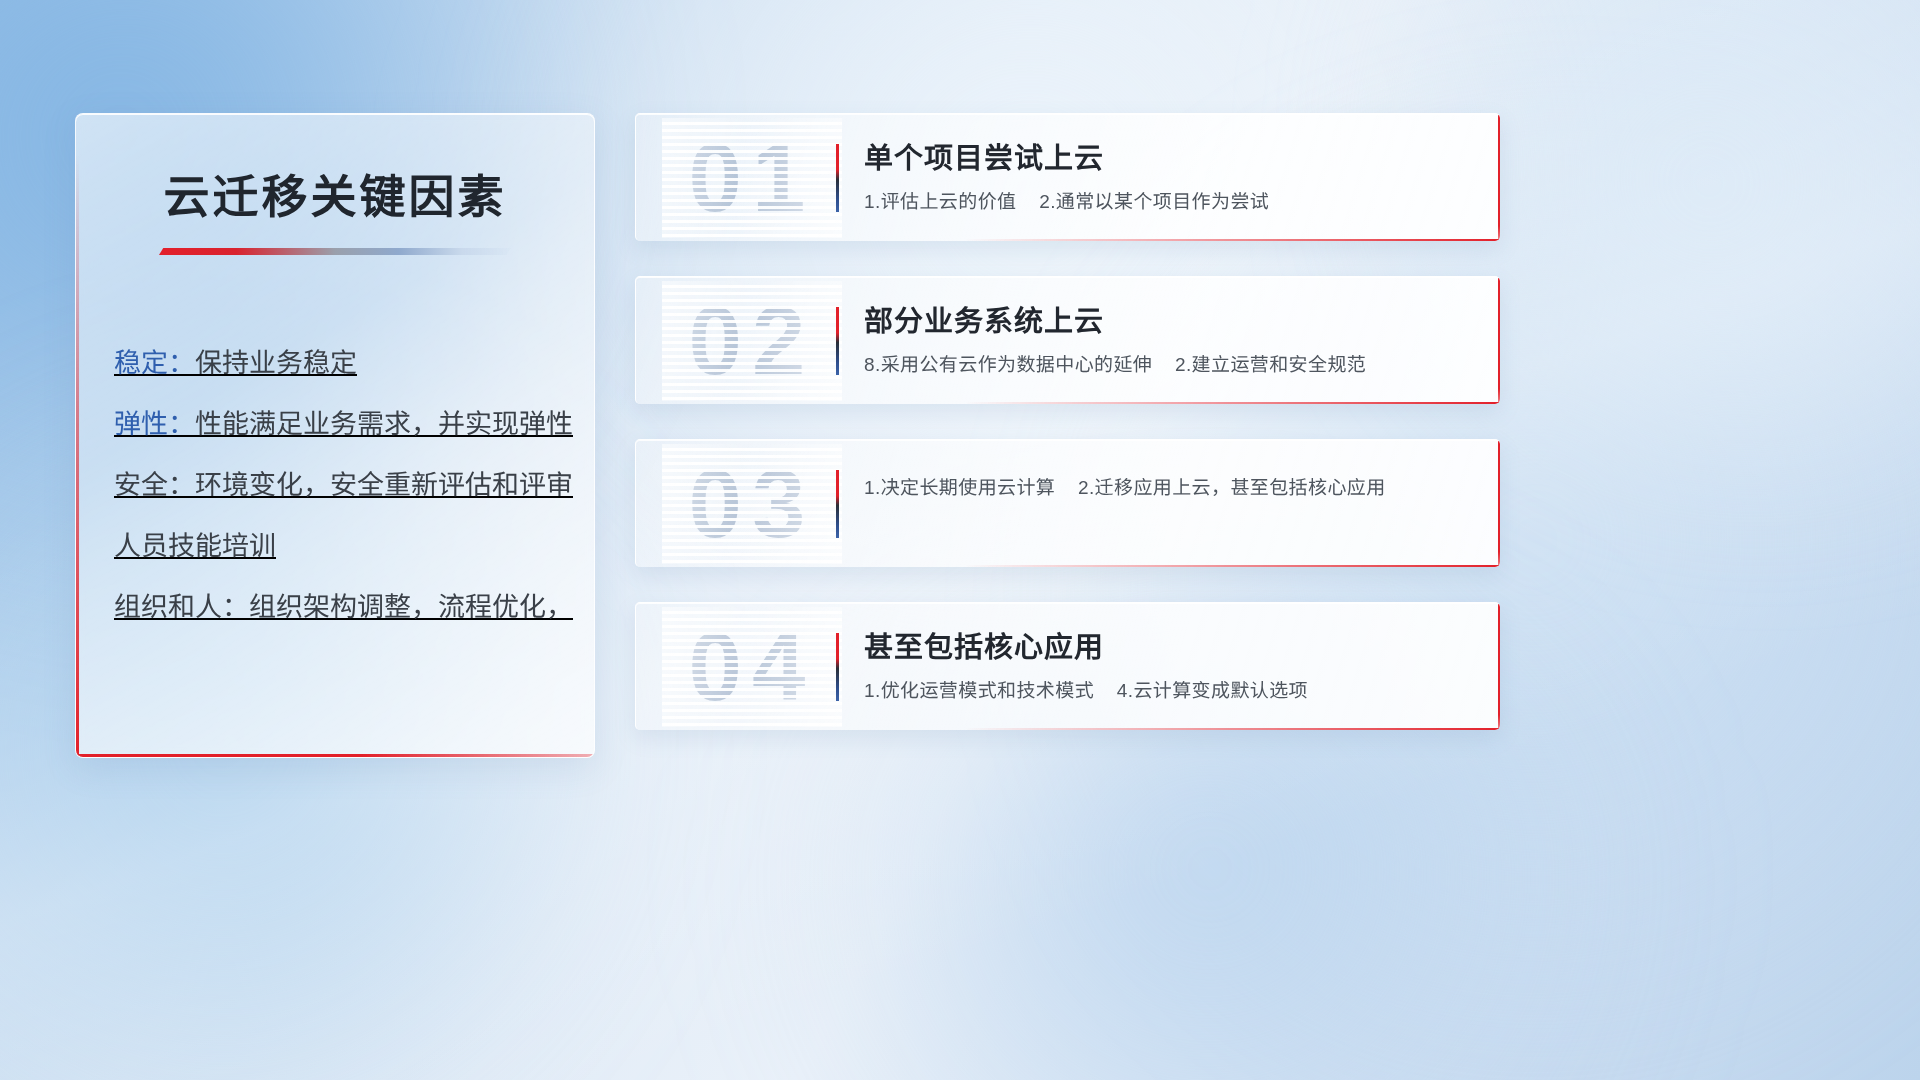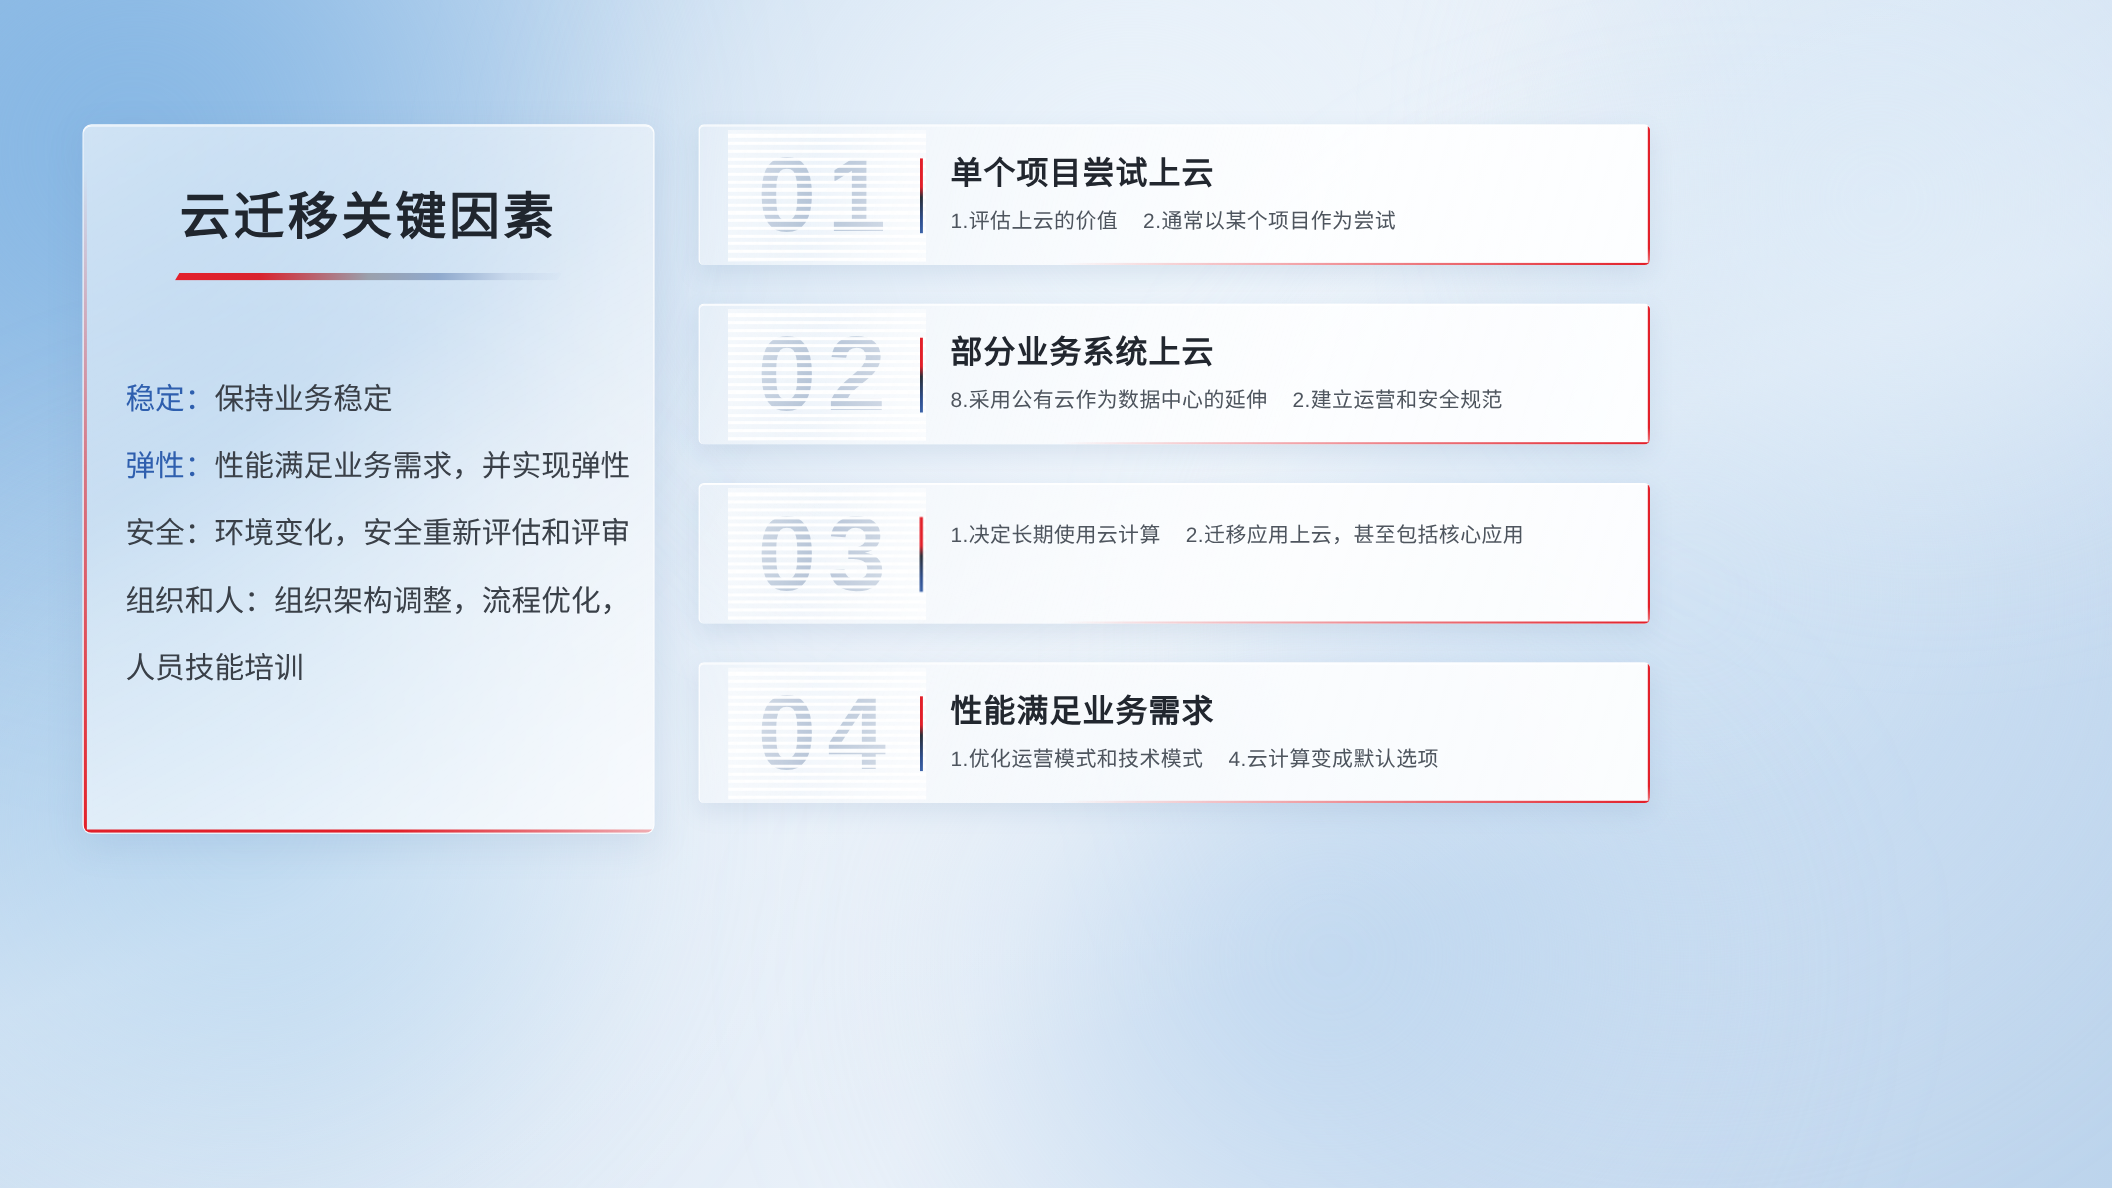--- a/index.html
+++ b/index.html
@@ -69,21 +69,21 @@
   .panel-title {
     margin:46px 0 0 0; text-align:center;
     font-size:46px; font-weight:bold; letter-spacing:3px;
     color:#20262e;
   }
   .title-rule {
     margin:22px auto 0; width:352px; height:7px;
     background:linear-gradient(90deg,#e3202b 0%,#d9232f 22%,#9aa0ac 50%,#8fa9cd 68%,#c9d9ec 86%,rgba(212,226,242,.25) 100%);
     clip-path:polygon(1.2% 0, 100% 0, 98.8% 100%, 0 100%);
   }
-  .factors { margin:78px 0 0 38px; }
+  .factors { margin:78px 0 0 38px;text-decoration:underline; }
   .factor {
     font-size:27px; line-height:61px; color:#3a4048; white-space:nowrap;
   }
   .factor .k { color:#2f5fae; }
   .factor .k.plain { color:#3a4048; }
 
   
   #cards { position:absolute; left:635px; top:113px; width:865px; }
   .card {
     position:relative; height:128px; margin-bottom:35px;
@@ -158,22 +158,22 @@
   <div class="bg-sheen"></div>
 </div>
 
 <section id="left-panel">
   <h1 class="panel-title">云迁移关键因素</h1>
   <div class="title-rule"></div>
   <div class="factors" id="factors-list">
       <div class="factor"><span class="k">稳定：</span><span>保持业务稳定</span></div>
       <div class="factor"><span class="k">弹性：</span><span>性能满足业务需求，并实现弹性</span></div>
       <div class="factor"><span class="k plain">安全：</span><span>环境变化，安全重新评估和评审</span></div>
+      <div class="factor"><span class="k plain"></span><span>人员技能培训</span></div>
       <div class="factor"><span class="k plain">组织和人：</span><span>组织架构调整，流程优化，</span></div>
-      <div class="factor"><span class="k plain"></span><span>人员技能培训</span></div>
     </div>
 </section>
 
 <section id="cards">
     <article class="card">
       <div class="card-num">
         <div class="num-glyph">01</div>
         <div class="num-stripes"></div>
         <div class="num-fade"></div>
       </div>
@@ -207,17 +207,17 @@
       </div>
     </article>
     <article class="card">
       <div class="card-num">
         <div class="num-glyph">04</div>
         <div class="num-stripes"></div>
         <div class="num-fade"></div>
       </div>
       <div class="card-bar"></div>
       <div class="card-body">
-        <div class="card-title">性能满足业务需求</div>
+        <div class="card-title">甚至包括核心应用</div>
         <div class="card-desc">1.优化运营模式和技术模式    4.云计算变成默认选项</div>
       </div>
     </article>
   </section>
 
 </body></html>

